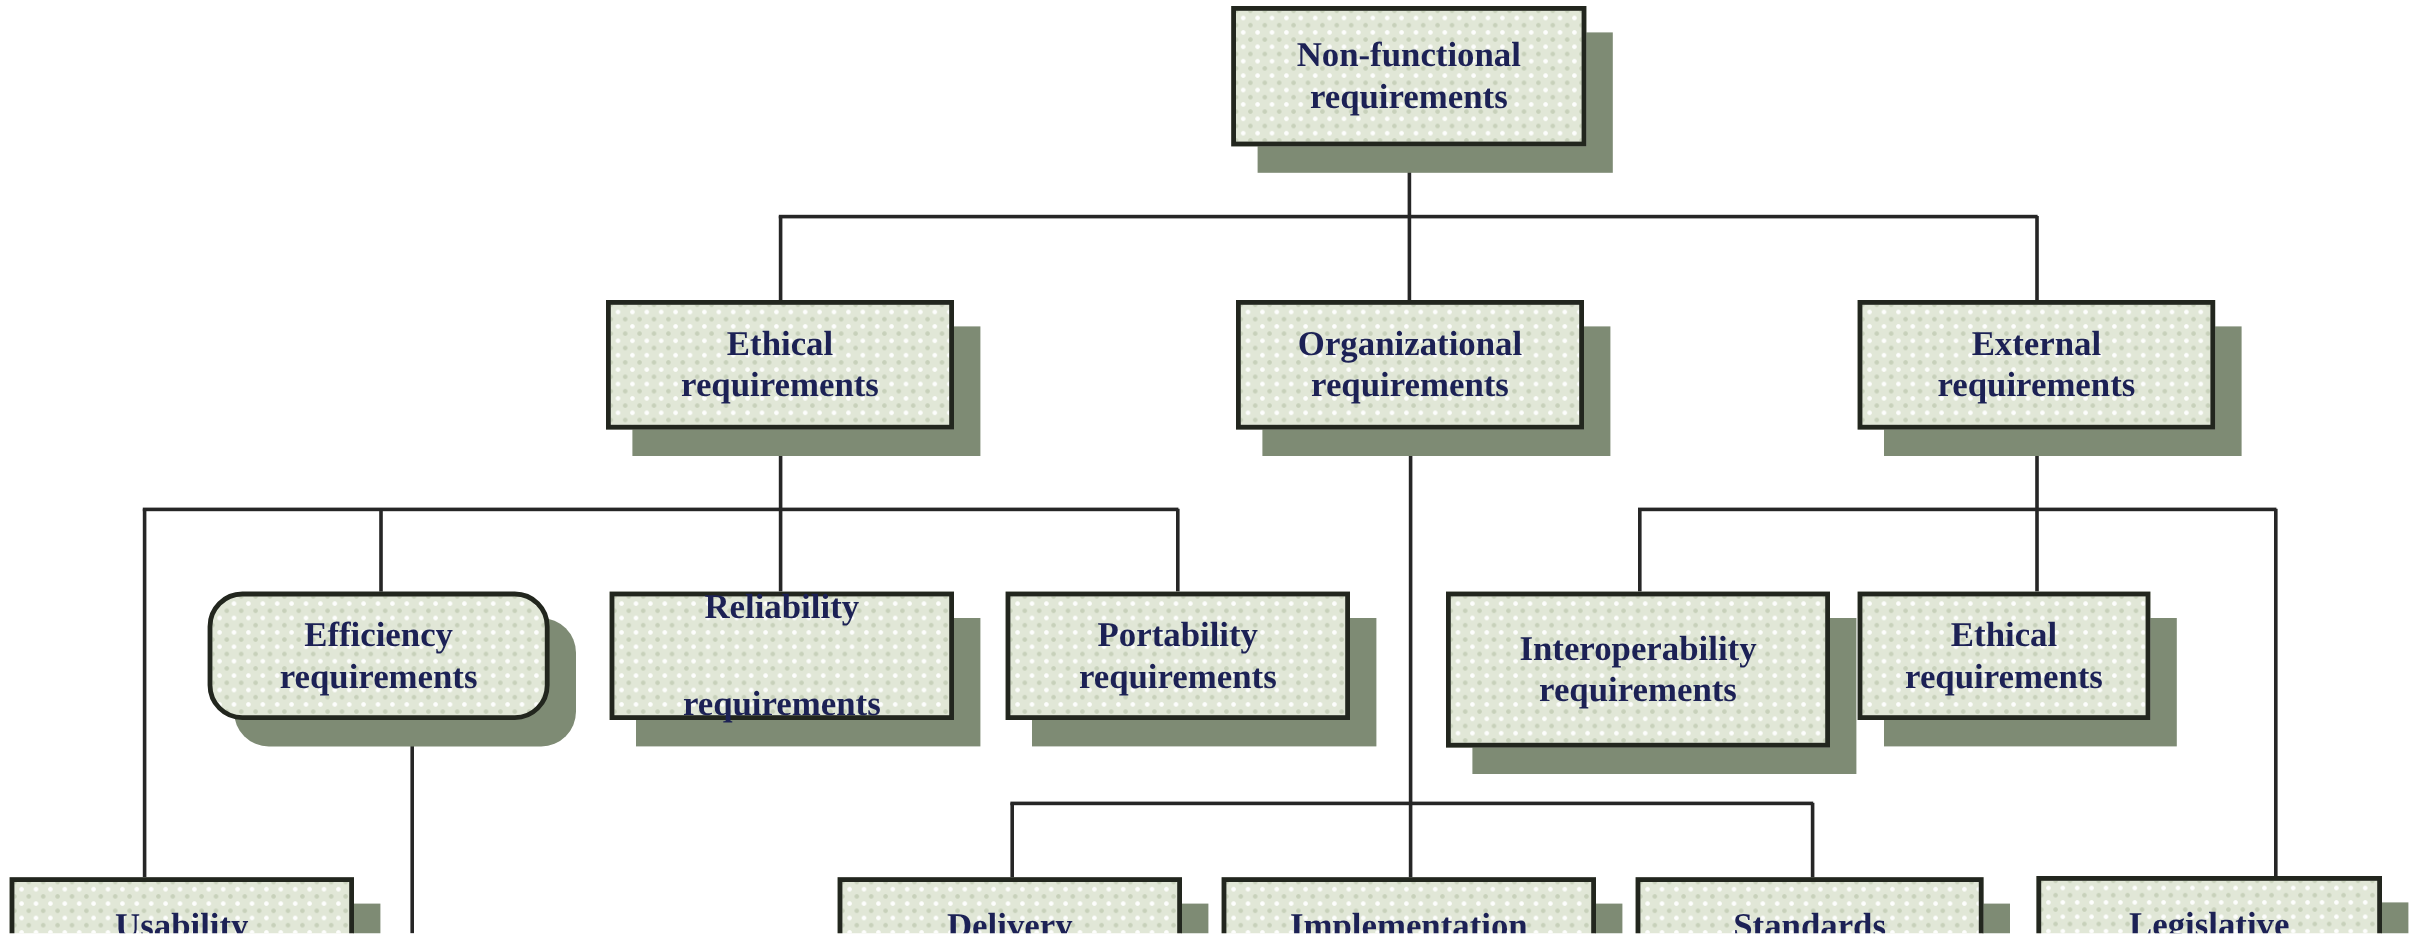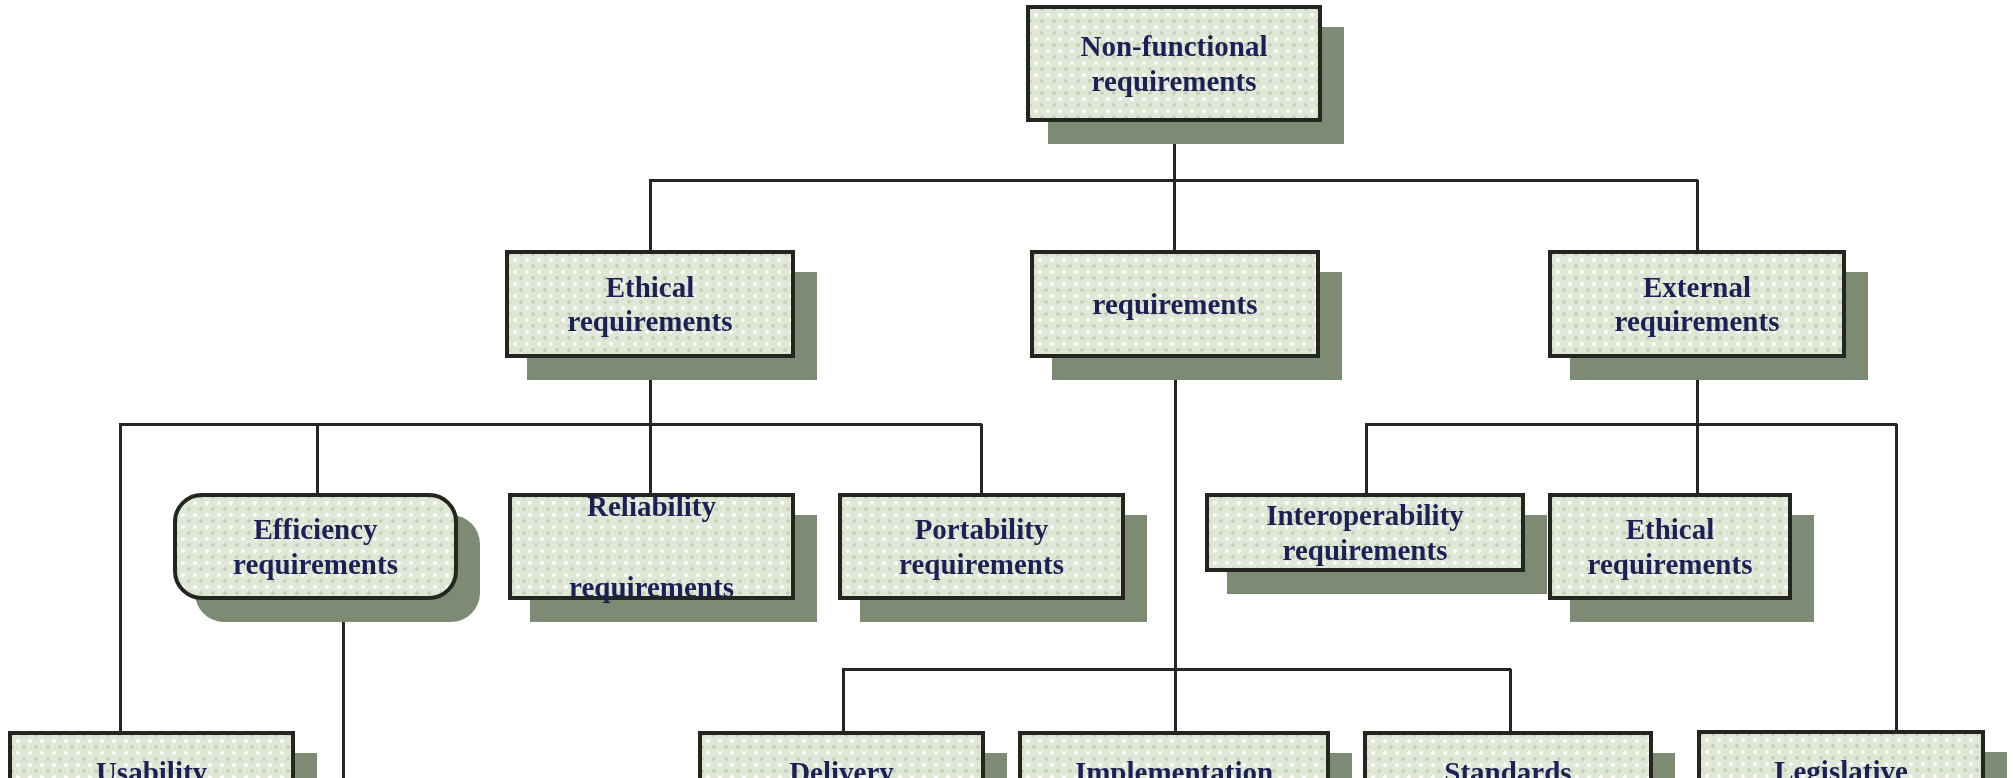--- a/index.html
+++ b/index.html
@@ -66,39 +66,40 @@
     <div class="edge" style="background: rgb(38, 38, 38); left: 341.5px; top: 600px; width: 3px; height: 178px;"></div>
     <div class="node" style="left: 1026px; top: 5px; width: 296px; height: 117px; color: rgb(28, 33, 85); border-color: rgb(34, 38, 30); box-shadow: rgb(126, 139, 116) 22px 22px 0px;">
       <span class="line">Non-functional</span>
       <span class="line">requirements</span>
     </div>
     <div class="node" style="left: 505px; top: 250px; width: 290px; height: 108px; color: rgb(28, 33, 85); border-color: rgb(34, 38, 30); box-shadow: rgb(126, 139, 116) 22px 22px 0px;">
       <span class="line">Ethical</span>
       <span class="line">requirements</span>
     </div>
     <div class="node" style="left: 1030px; top: 250px; width: 290px; height: 108px; color: rgb(28, 33, 85); border-color: rgb(34, 38, 30); box-shadow: rgb(126, 139, 116) 22px 22px 0px;">
+      <span class="line">Organizational</span>
       <span class="line">requirements</span>
     </div>
     <div class="node" style="left: 1548px; top: 250px; width: 298px; height: 108px; color: rgb(28, 33, 85); border-color: rgb(34, 38, 30); box-shadow: rgb(126, 139, 116) 22px 22px 0px;">
       <span class="line">External</span>
       <span class="line">requirements</span>
     </div>
     <div class="node" style="left: 173px; top: 493px; width: 285px; height: 107px; color: rgb(28, 33, 85); border-color: rgb(34, 38, 30); box-shadow: rgb(126, 139, 116) 22px 22px 0px; border-radius: 29px;">
       <span class="line">Efficiency</span>
       <span class="line">requirements</span>
     </div>
     <div class="node" style="left: 508px; top: 493px; width: 287px; height: 107px; color: rgb(28, 33, 85); border-color: rgb(34, 38, 30); box-shadow: rgb(126, 139, 116) 22px 22px 0px; gap: 47px;">
       <span class="line">Reliability</span>
       <span class="line">requirements</span>
     </div>
     <div class="node" style="left: 838px; top: 493px; width: 287px; height: 107px; color: rgb(28, 33, 85); border-color: rgb(34, 38, 30); box-shadow: rgb(126, 139, 116) 22px 22px 0px; align-items: center;">
       <span class="line">Portability</span>
       <span class="line">requirements</span>
     </div>
-    <div class="node" style="left: 1205px; top: 493px; width: 320px; height: 79px; color: rgb(28, 33, 85); border-color: rgb(34, 38, 30); box-shadow: rgb(126, 139, 116) 22px 22px 0px;">
+    <div class="node" style="left: 1205px; top: 493px; width: 320px; height: 130px; color: rgb(28, 33, 85); border-color: rgb(34, 38, 30); box-shadow: rgb(126, 139, 116) 22px 22px 0px;">
       <span class="line">Interoperability</span>
       <span class="line">requirements</span>
     </div>
     <div class="node" style="left: 1548px; top: 493px; width: 244px; height: 107px; color: rgb(28, 33, 85); border-color: rgb(34, 38, 30); box-shadow: rgb(126, 139, 116) 22px 22px 0px;">
       <span class="line">Ethical</span>
       <span class="line">requirements</span>
     </div>
     <div class="node clipped" style="left: 8px; top: 731px; width: 287px; height: 108px; color: rgb(28, 33, 85); border-color: rgb(34, 38, 30); box-shadow: rgb(126, 139, 116) 22px 22px 0px;">
       <span class="line">Usability</span>
     </div>

